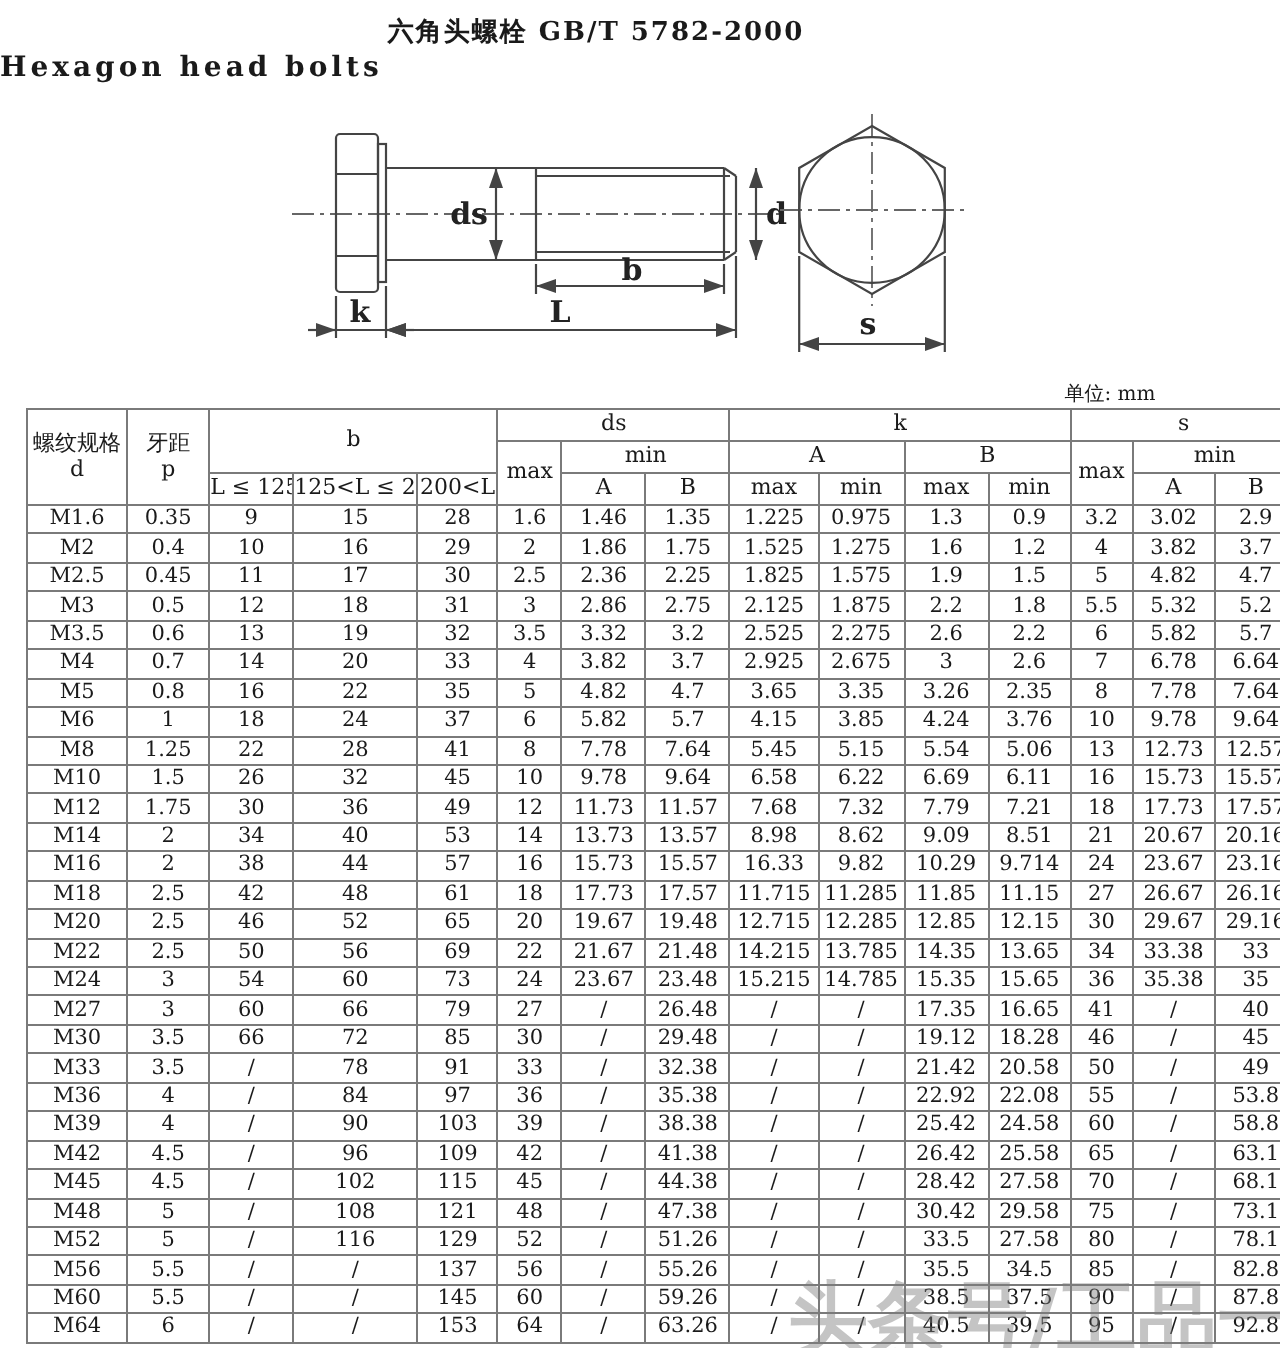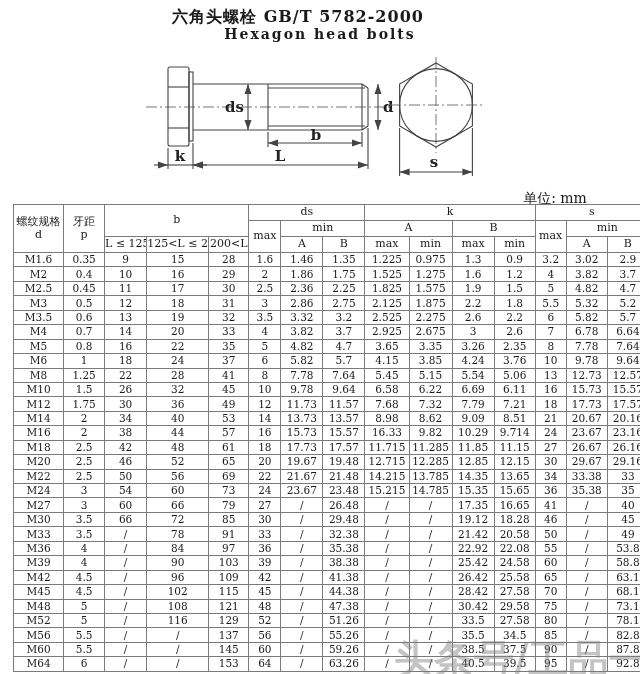--- a/index.html
+++ b/index.html
@@ -1,31 +1,31 @@
 <!DOCTYPE html>
 <html><head>
 <meta charset="utf-8">
 <style>
   html,body{margin:0;padding:0;}
   body{
     width:640px;height:674px;position:relative;background:#ffffff;
     font-family:"DejaVu Serif","Liberation Serif",serif;color:#1a1a1a;overflow:hidden;
   }
   .title-zh{position:absolute;top:7px;left:0;width:596px;text-align:center;
-    font-size:16px;font-weight:bold;letter-spacing:1px;}
-  .title-en{position:absolute;top:26px;left:0;width:640px;text-align:center;
+    font-size:13px;font-weight:bold;letter-spacing:1px;}
+  .title-en{position:absolute;top:26px;left:0;width:640px;
     font-size:14px;font-weight:bold;letter-spacing:2px;}
   .drawing{position:absolute;left:140px;top:50px;width:362px;height:138px;}
   .drawing line,.drawing rect,.drawing polygon,.drawing circle{
     stroke:#444;stroke-width:1.1;fill:none;}
   .drawing .cl{stroke-dasharray:11 3 2 3;stroke-width:0.9;stroke:#666;}
   .drawing text{fill:#222;font-family:"DejaVu Serif",serif;
     font-size:15px;font-weight:bold;stroke:none;}
   .unit-note{position:absolute;top:190px;left:500px;width:110px;text-align:center;
-    font-size:14px;}
+    font-size:10px;}
   table.spec{position:absolute;top:204px;left:2px;width:636px;
     border-collapse:collapse;table-layout:fixed;margin-left:11px;}
   table.spec th,table.spec td{
     border:1px solid #7a7a7a;text-align:center;vertical-align:middle;
     padding:0;font-weight:normal;overflow:hidden;white-space:nowrap;}
   table.spec thead th{font-size:11px;line-height:1.15;height:15px;}
   table.spec tbody td{font-size:10.5px;height:13.45px;line-height:13px;}
   .watermark{position:absolute;left:394px;top:632px;width:246px;height:40px;
     font-size:40px;font-weight:bold;color:rgba(125,125,125,0.45);
     letter-spacing:0px;white-space:nowrap;pointer-events:none;

